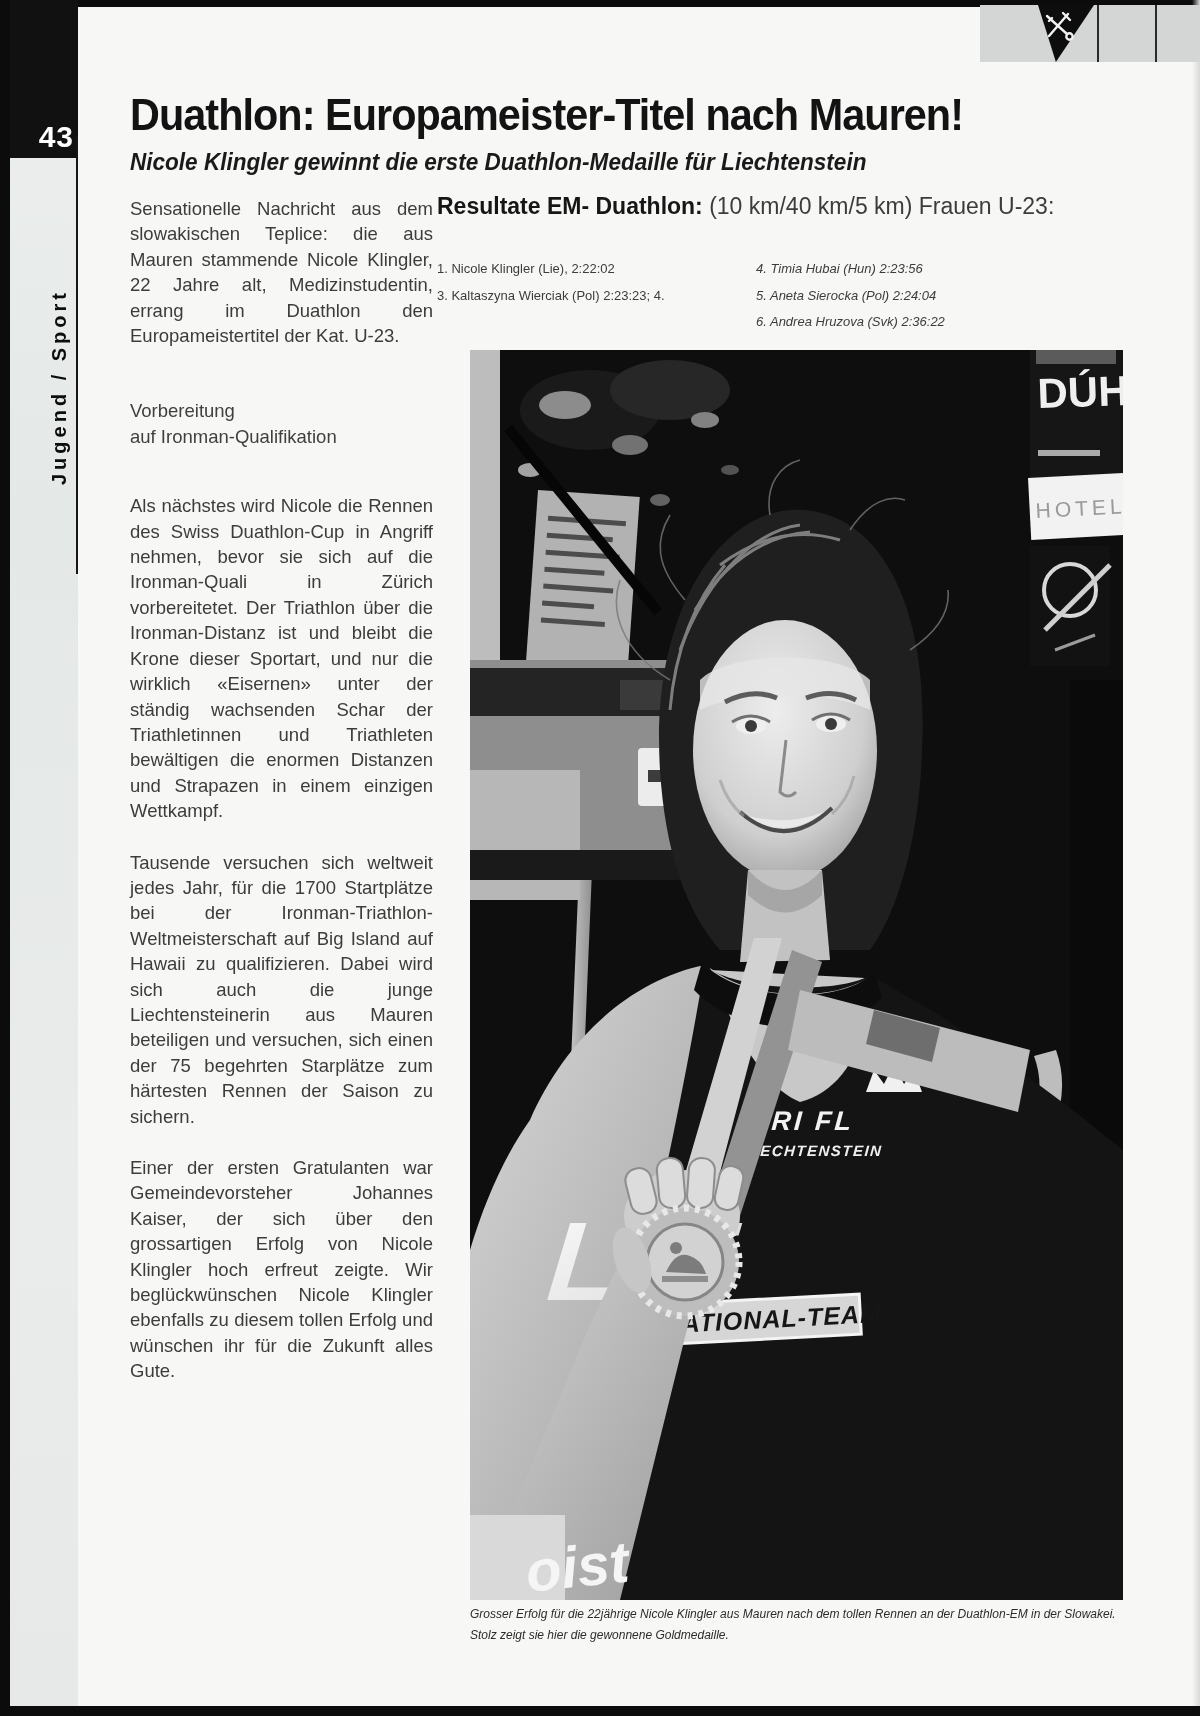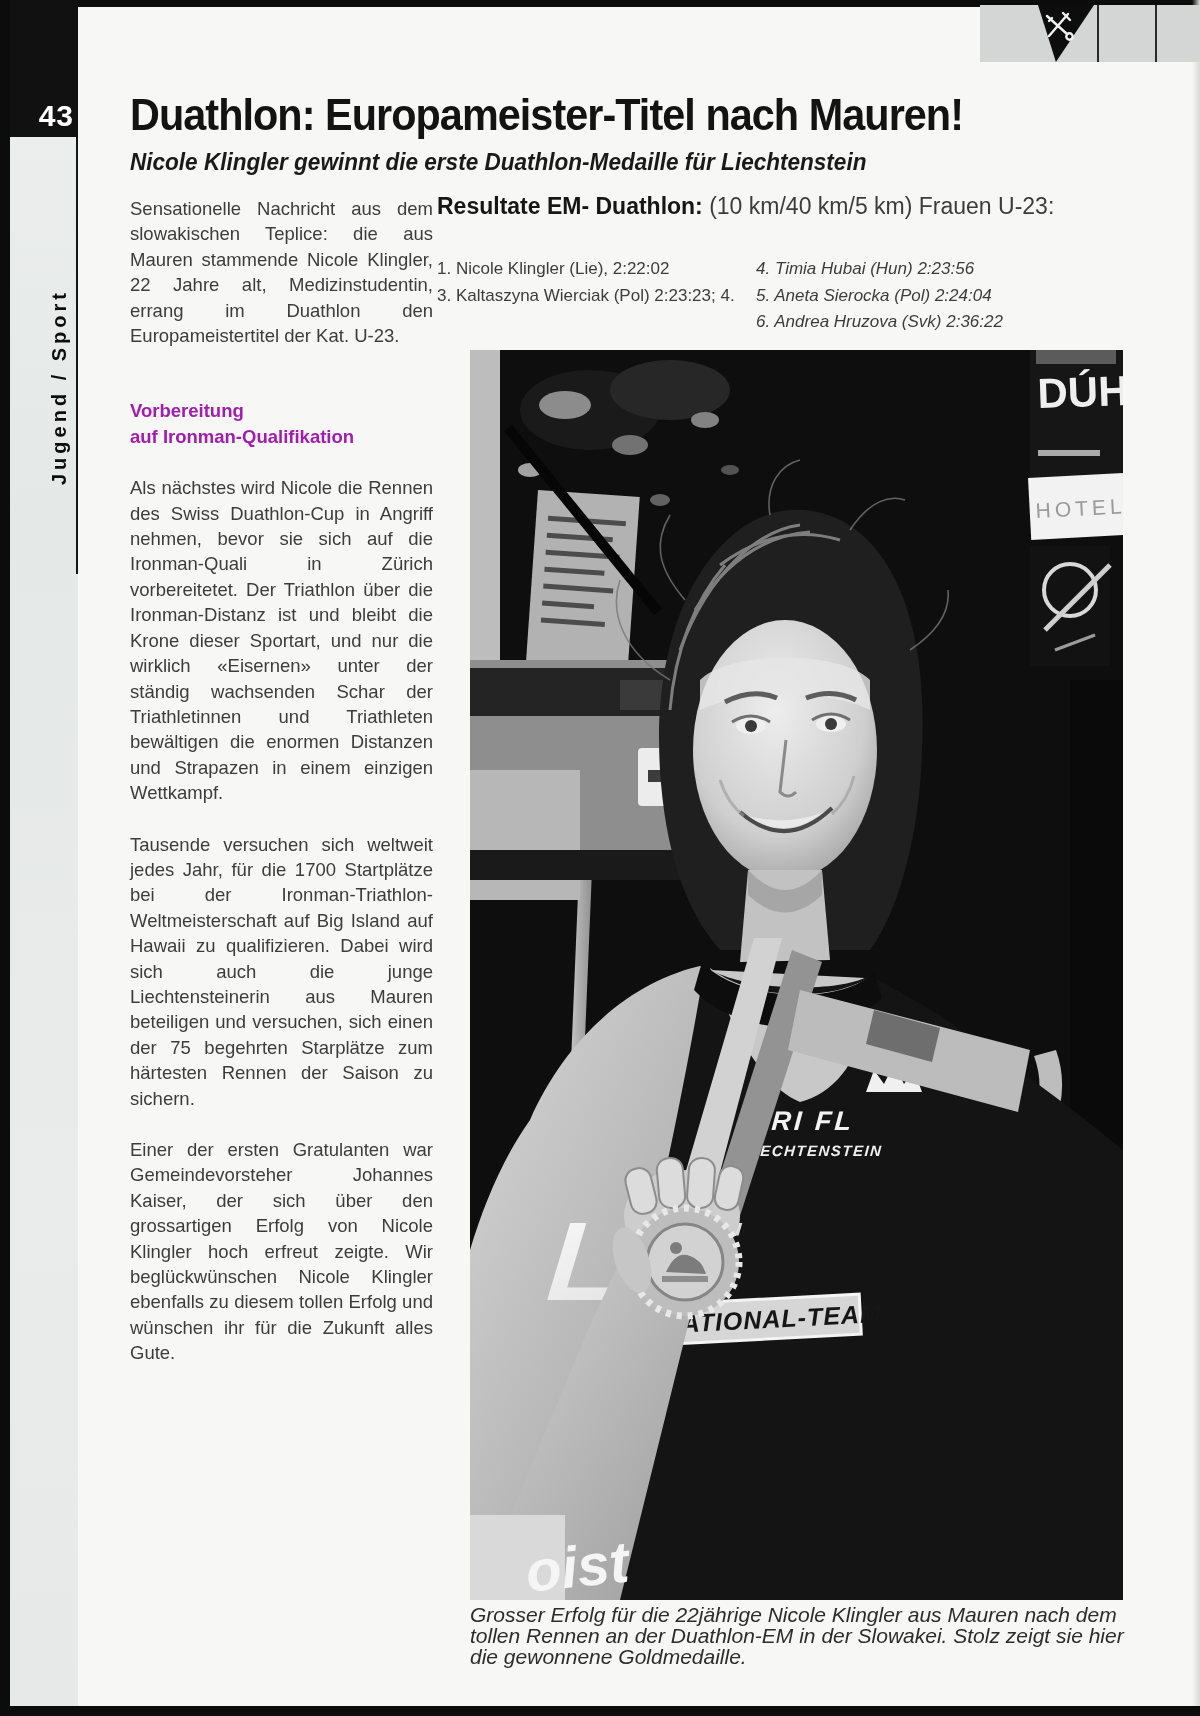--- a/index.html
+++ b/index.html
@@ -12,21 +12,21 @@
   .abs{position:absolute;}
 
   
   .top-bar{left:0;top:0;width:1200px;height:7px;background:#0c0c0c;}
   .bottom-bar{left:0;top:1706px;width:1200px;height:10px;background:#0c0c0c;}
   .left-strip{left:0;top:0;width:10px;height:1716px;background:#0c0c0c;}
   .right-edge{right:0;top:0;width:8px;height:1716px;
     background:linear-gradient(to left,#d9dad5,rgba(217,218,213,0));}
   .sidebar{left:10px;top:0;width:68px;height:1716px;
     background:linear-gradient(180deg,#edf0ef 0%,#e4e8e7 30%,#e9eceb 70%,#e6e9e8 100%);}
-  .pagenum-box{left:10px;top:0;width:68px;height:137px;background:#111;
+  .pagenum-box{left:10px;top:0;width:68px;height:158px;background:#111;
     display:flex;align-items:flex-end;justify-content:flex-end;padding:0 4px 6px 0;box-sizing:border-box;}
   .pagenum{color:#fff;font-size:30px;font-weight:bold;letter-spacing:1px;line-height:1;}
   .v-rule{left:76px;top:137px;width:2px;height:437px;background:#161616;}
   .section-vertical{
     left:42px;top:262px;height:250px;width:34px;
     writing-mode:vertical-rl;transform:rotate(180deg);
     font-size:20px;font-weight:bold;letter-spacing:4px;color:#0d0d0d;
     display:flex;align-items:center;justify-content:center;white-space:nowrap;
   }
 
@@ -43,33 +43,33 @@
     transform:scaleX(.94);transform-origin:left top;}
   .subhead{left:130px;top:149px;white-space:nowrap;
     font-size:23px;font-weight:bold;font-style:italic;color:#1a1a1a;
     transform:scaleX(.98);transform-origin:left top;}
 
   
   .col-left{left:130px;top:188px;width:303px;
     font-size:18.5px;line-height:25.4px;color:#3c3c3c;
     text-align:justify;hyphens:auto;}
   .col-left p{margin:8px 0 26px 0;}
-  .col-subhead{font-weight:bold;color:#a21caf;margin:50px 0 26px 0;line-height:25.4px;}
+  .col-subhead{font-weight:normal;color:#404040;margin:50px 0 44px 0;line-height:25.4px;}
 
   
   .results-head{left:437px;top:193px;width:640px;font-size:23px;color:#3c3c3c;white-space:nowrap;}
   .results-head b{color:#161616;}
-  .results-col{top:256px;font-size:17px;line-height:26.5px;color:#3c3c3c;white-space:nowrap;}
+  .results-col{top:256px;font-size:13px;line-height:26.5px;color:#3c3c3c;white-space:nowrap;}
   .results-col1{left:437px;}
   .results-col2{left:756px;font-style:italic;}
 
   
   .photo{left:470px;top:350px;width:653px;height:1250px;background:#101010;overflow:hidden;}
   .caption{left:470px;top:1604px;width:655px;
-    font-size:21px;line-height:21px;font-style:italic;color:#2c2c2c;}
+    font-size:12px;line-height:21px;font-style:italic;color:#2c2c2c;}
 </style>
 </head>
 <body>
 
 <div class="abs top-bar"></div>
 <div class="abs left-strip"></div>
 <div class="abs sidebar"></div>
 <div class="abs pagenum-box">
   <span class="pagenum">43</span>
 </div>

